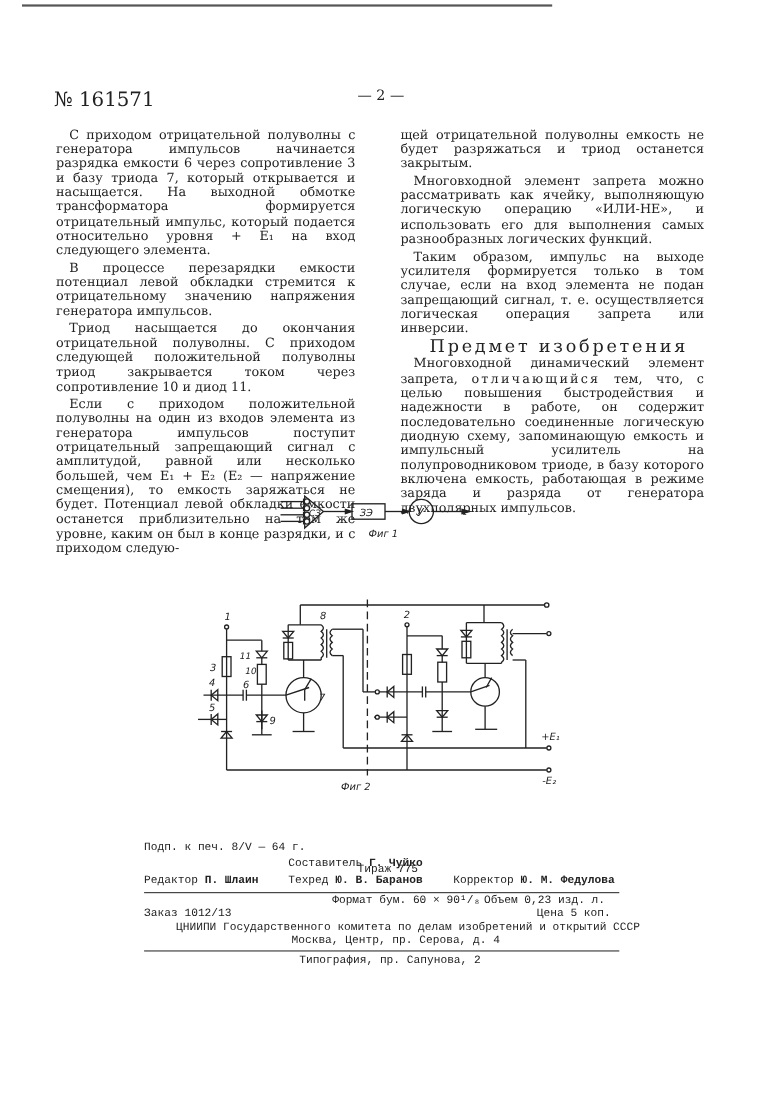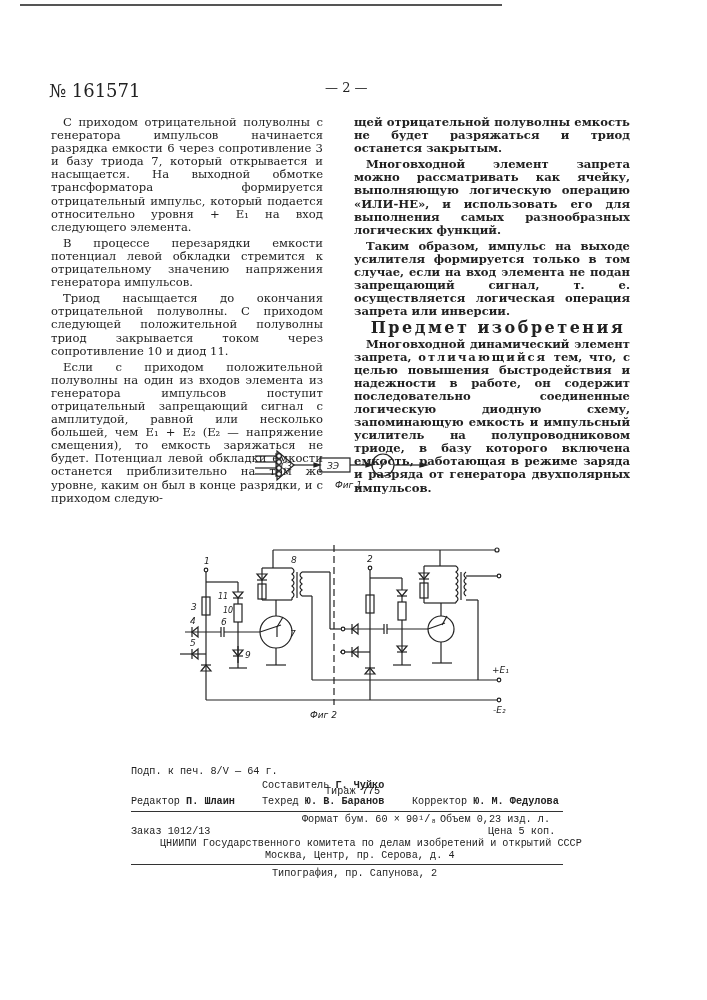--- a/index.html
+++ b/index.html
@@ -4,21 +4,21 @@
 <style>
   html, body { margin: 0; padding: 0; background: #ffffff; }
   body { width: 707px; height: 1000px; position: relative; overflow: hidden;
          font-family: "DejaVu Serif", "Liberation Serif", serif; color: #222; }
   .topline { position: absolute; left: 20px; top: 4px; width: 482px; height: 2px; background: #555; }
   .hdr-num { position: absolute; left: 49px; top: 80px; font-size: 18px; text-align: center; }
   .hdr-page { position: absolute; left: 325px; top: 80px; font-size: 13px; }
   .col { position: absolute; font-size: 11.6px; line-height: 13.1px; text-align: justify; }
   .col p { margin: 0 0 3px 0; text-indent: 12px; }
   .col-left { left: 51px; top: 116px; width: 272px; }
-  .col-right { left: 354px; top: 116px; width: 276px; font-weight: bold; }
+  .col-right { left: 364px; top: 116px; width: 276px; }
   .col-right p.cont { text-indent: 0; }
   .section-title { text-align: center; letter-spacing: 2.5px; margin: 12px 0 6px 0; text-indent: 0; font-size: 16px; }
   .spaced { letter-spacing: 2px; }
   .fig { position: absolute; left: 0; top: 0; width: 568px; height: 1000px; pointer-events: none; }
   .fig svg { position: absolute; left: 0; top: 0; }
   .imprint { position: absolute; font-family: Liberation Mono, monospace; font-size: 10.2px; color: #222; }
   .imprint b { font-weight: bold; }
   .rule { position: absolute; height: 1.2px; background: #333; }
 </style>
 </head>

